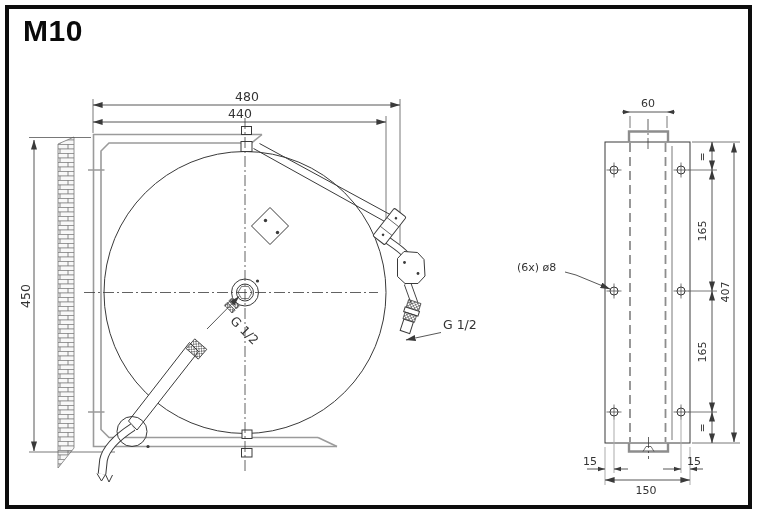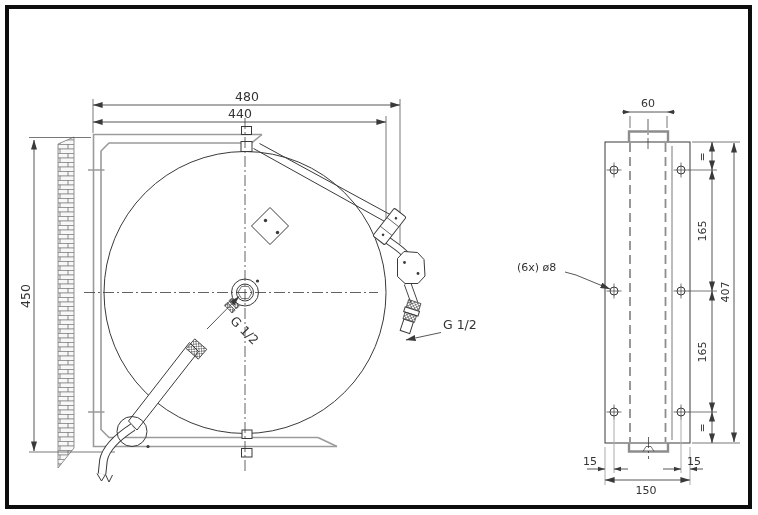--- a/index.html
+++ b/index.html
@@ -22,20 +22,21 @@
   .chd{stroke:#8d8d8d;stroke-width:1.8;fill:none;stroke-dasharray:9 5;}
   .dtx{font:12.5px "DejaVu Sans",sans-serif;fill:#333;}
   .dtx2{font:11px "DejaVu Sans",sans-serif;fill:#333;}
   .arr{fill:#3a3a3a;}
 </style>
 </head>
 <body>
 
 <div class="page">
   <div class="frame-border"></div>
+  <div class="title">M10</div>
 
   <svg width="758" height="515" viewBox="0 0 758 515">
     <defs>
       <marker id="arr" viewBox="0 0 10 6" refX="9.6" refY="3" markerWidth="10" markerHeight="6" markerUnits="userSpaceOnUse" orient="auto-start-reverse">
         <path d="M0,0L10,3L0,6Z" fill="#3a3a3a"></path>
       </marker>
       <pattern id="brick" width="16" height="9" patternUnits="userSpaceOnUse">
         <rect width="16" height="9" fill="#f7f7f7"></rect>
         <path d="M0,0.4H16M0,4.9H16M4,0.4V4.9M12,4.9V9" stroke="#6f6f6f" stroke-width="0.8" fill="none"></path>
       </pattern>

